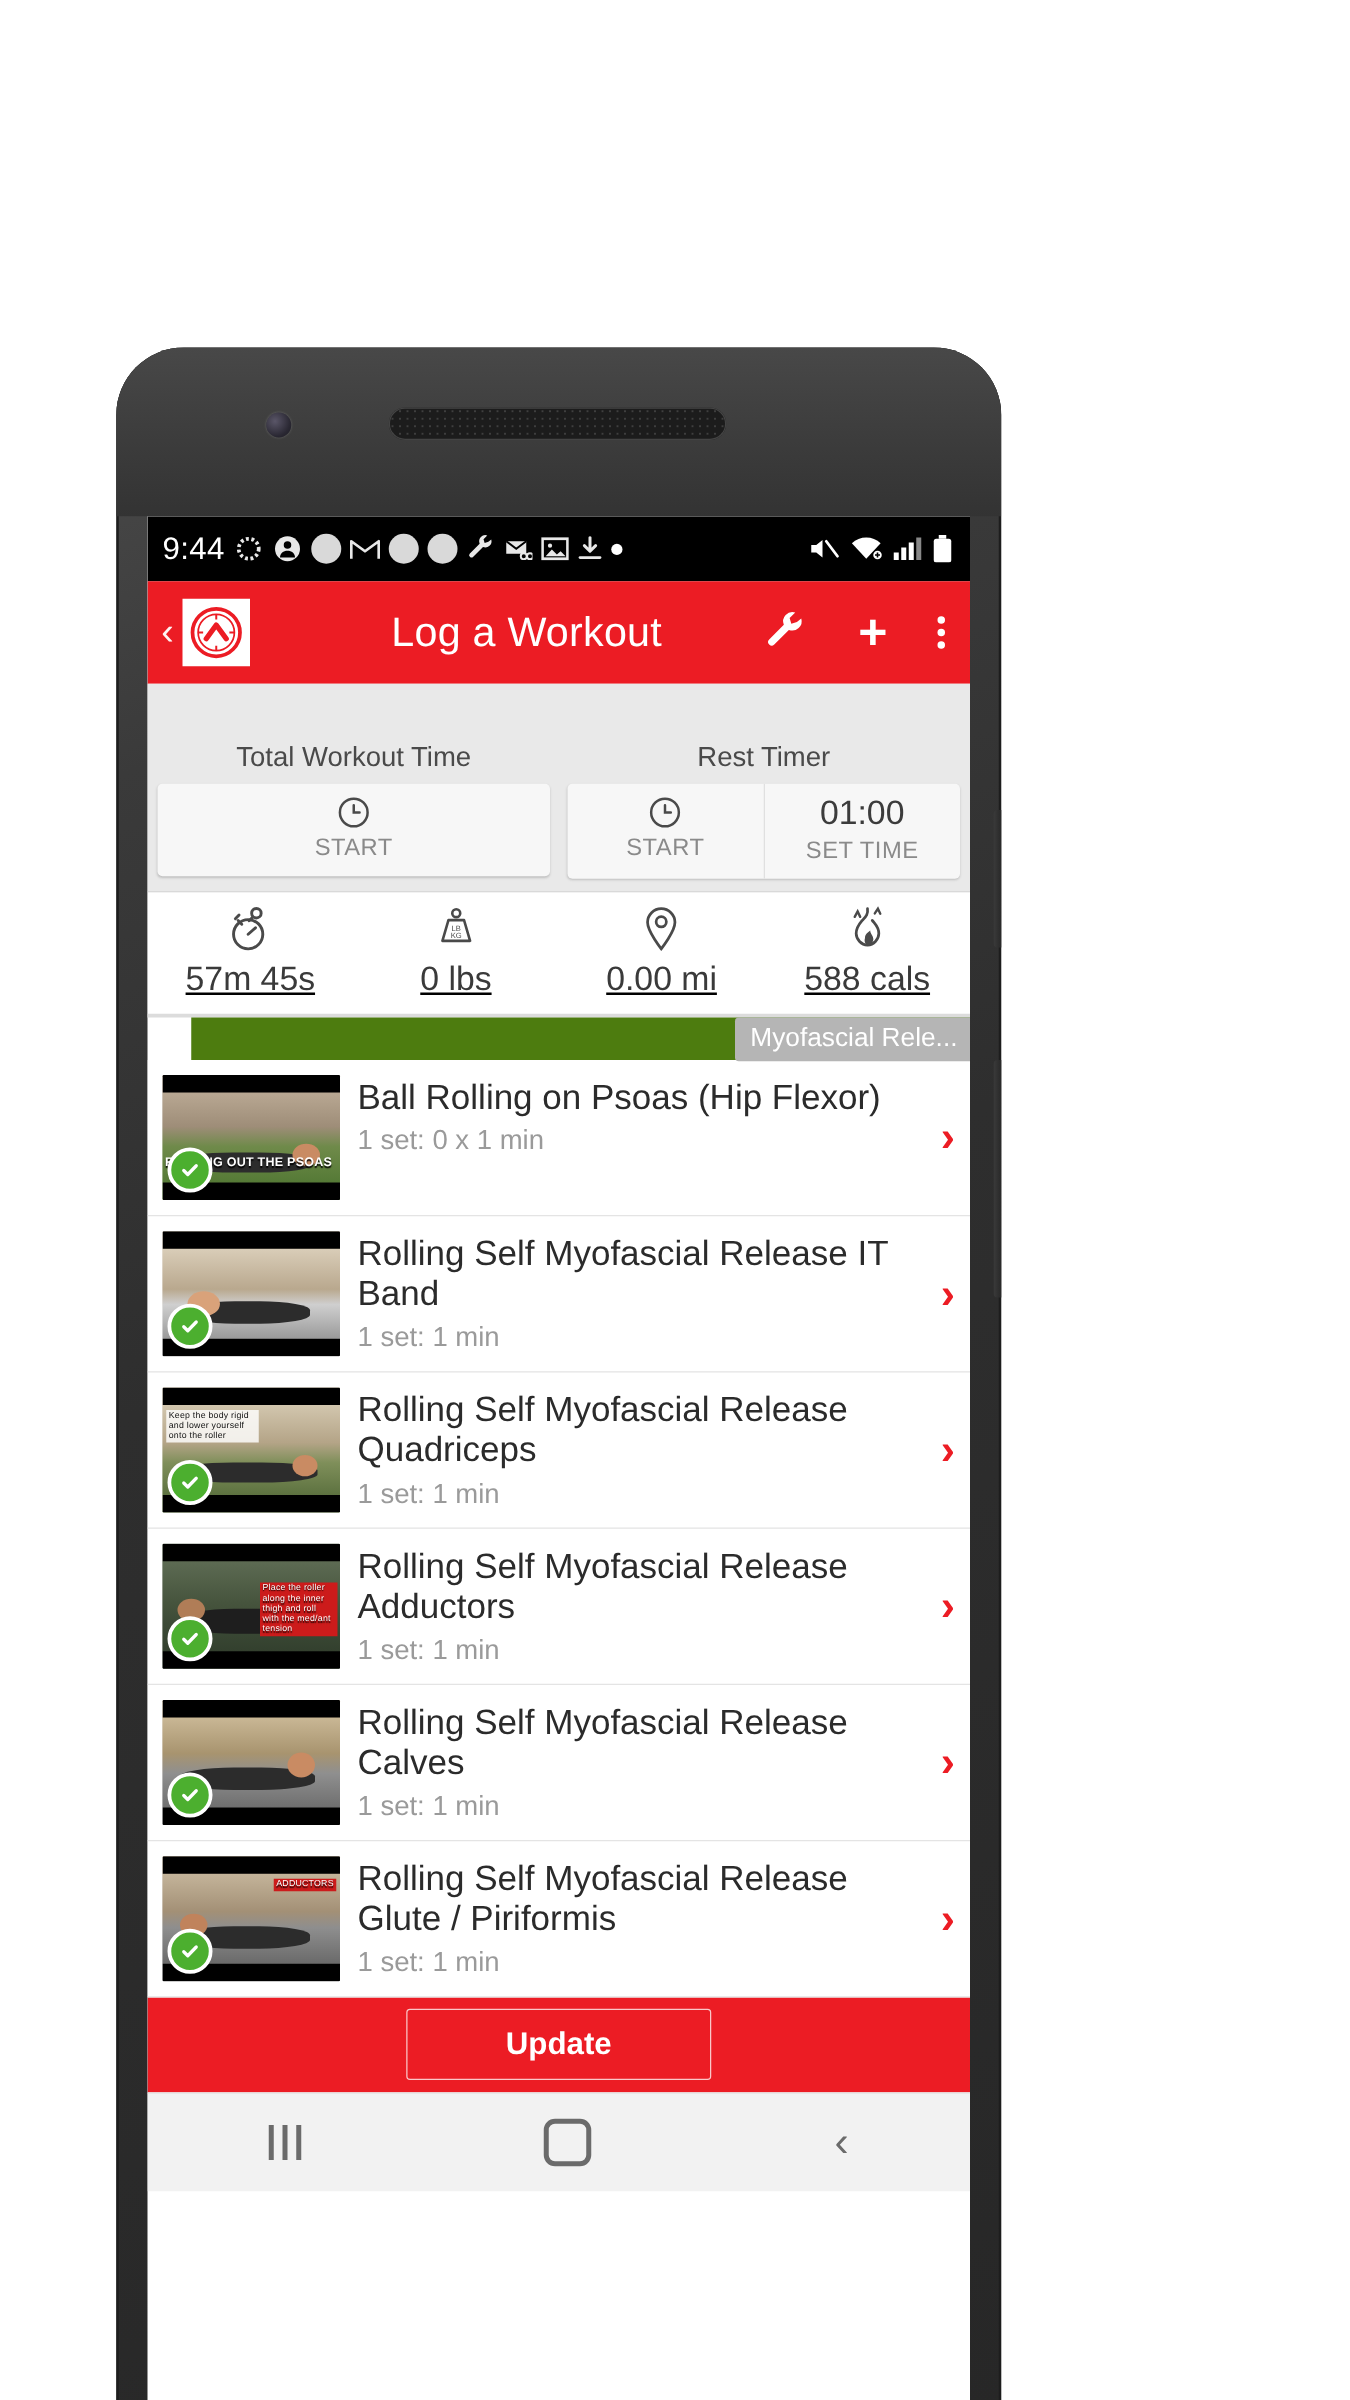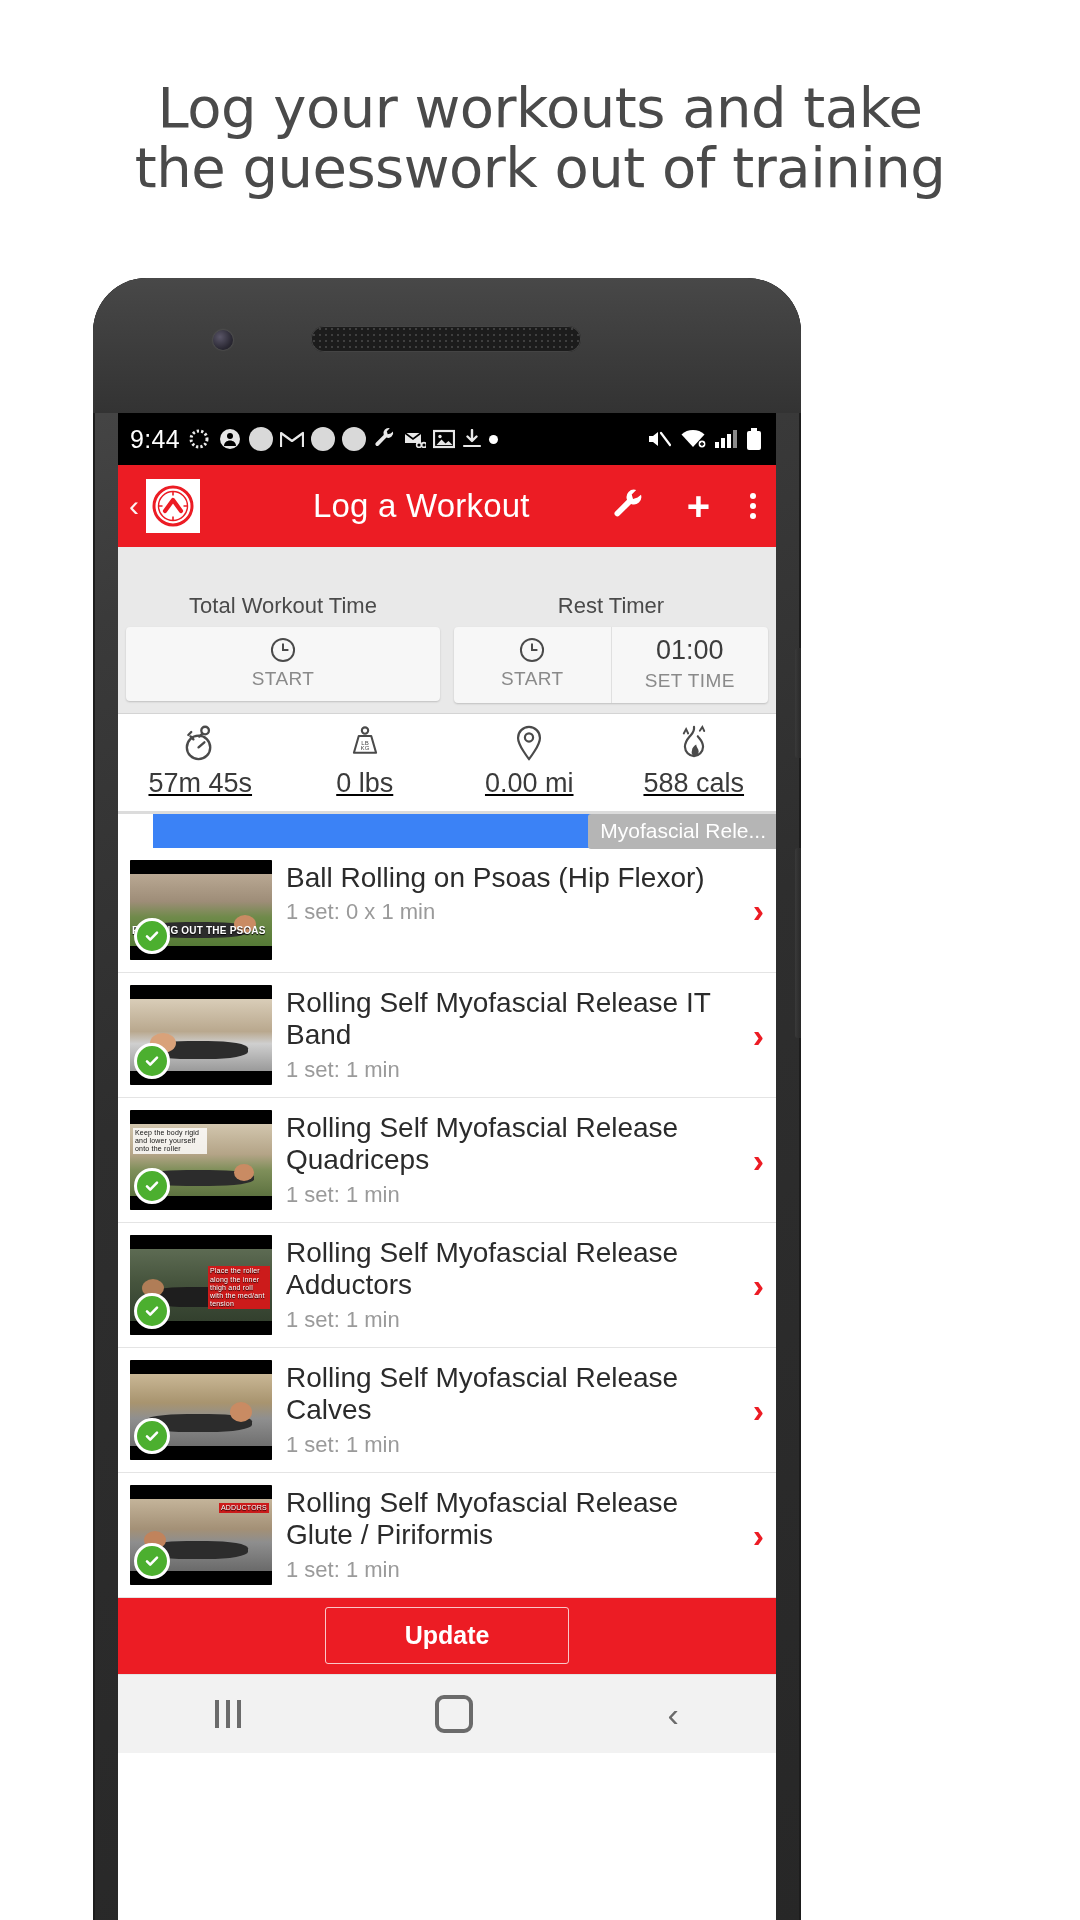--- a/index.html
+++ b/index.html
@@ -114,21 +114,21 @@
   .timer-cell + .timer-cell { border-left:1px solid #e0e0e0; }
   .timer-val { font-size:27px; color:#3c3c3c; line-height:1.1; }
   .timer-sub { font-size:19px; color:#8a8a8a; letter-spacing:.4px; }
 
   
   .stats { display:flex; background:#fff; padding:10px 0 12px; border-bottom:3px solid #dcdcdc;}
   .stat { flex:1; display:flex; flex-direction:column; align-items:center; gap:6px;text-decoration:underline;}
   .stat-val { font-size:27px; color:#3a3a3a; }
 
   
-  .tabstrip { position:relative; height:34px; background:#3b82f6;margin-left:35px; }
+  .tabstrip { position:relative; height:34px; background:#4d7c0f;margin-left:35px; }
   .tab-chip {
     position:absolute; right:0; top:0;
     background:#b5b5b5; color:#fff; font-size:21px;
     padding:5px 10px 6px 12px; border-radius:3px 0 0 3px;
     max-width:220px; white-space:nowrap; overflow:hidden; text-overflow:ellipsis;
   }
 
   
   .list { background:#fff; }
   .row {
@@ -192,24 +192,20 @@
   .sc6 { background:linear-gradient(180deg,#c4b49a 0%, #a39076 42%, #8e8e8e 60%, #6a6a6a 100%); }
   .figure {
     position:absolute; background:#2c2c2c; border-radius:40%;
   }
 </style>
 </head>
 <body>
 
 <div id="stage">
 
-  <div class="headline">
-    <div>Log your workouts and take</div>
-    <div>the guesswork out of training</div>
-  </div>
 
   <div class="phone">
     <div class="phone-top">
       <span class="front-cam"></span>
       <span class="earpiece"></span>
     </div>
     <span class="side-btn b1"></span>
     <span class="side-btn b2"></span>
 
     <div class="screen">

